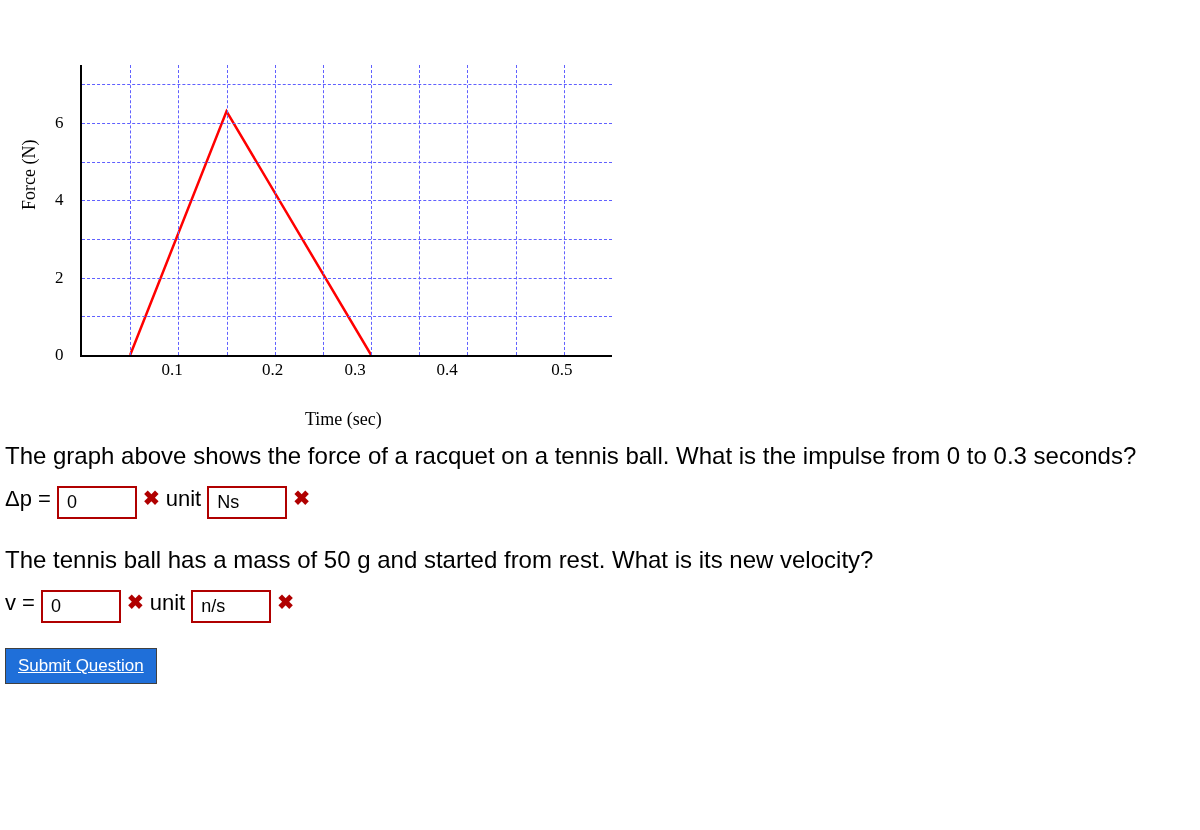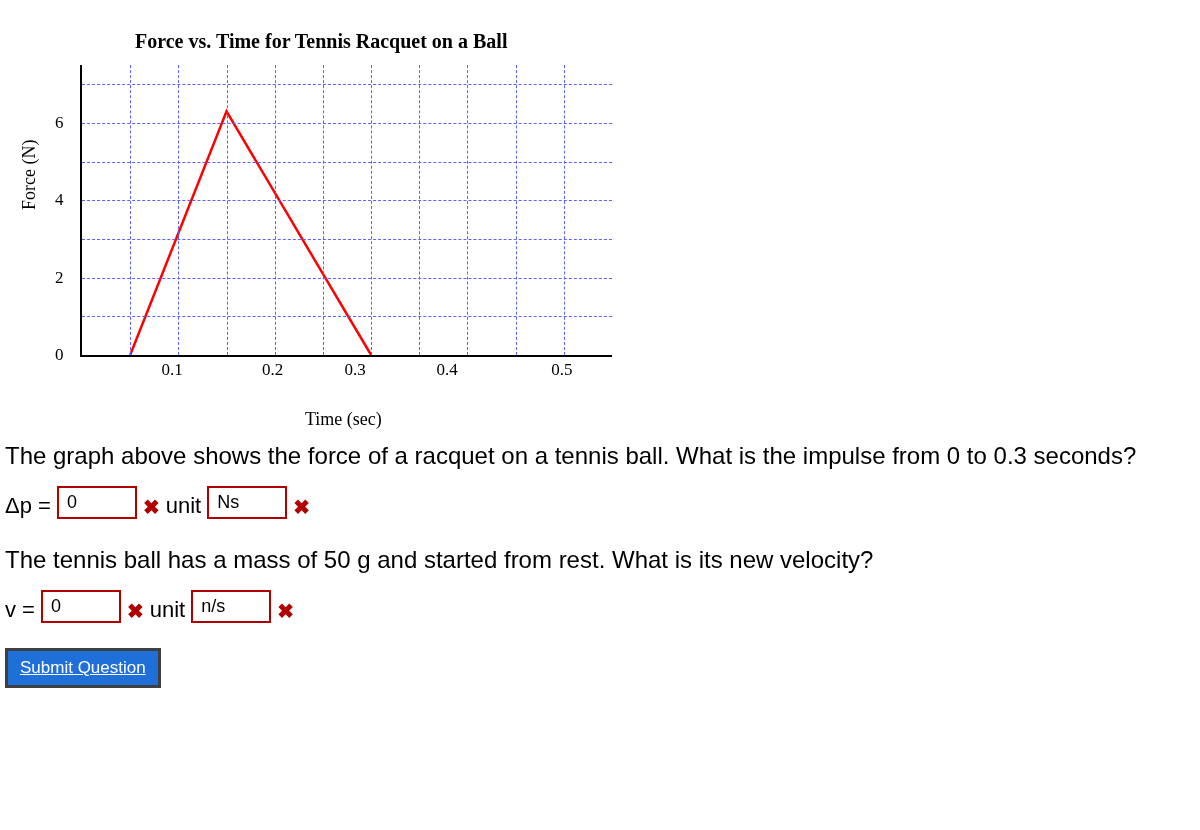--- a/index.html
+++ b/index.html
@@ -73,21 +73,21 @@
     font-family: "Times New Roman", serif;
     font-size: 17px;
     transform: translateX(-50%);
   }
   .question {
     margin: 15px 0;
     line-height: 1.3;
   }
   .answer-row {
     display: flex;
-    align-items: flex-end;
+    align-items: flex-start;
     gap: 6px;
     margin: 12px 0 25px 0;
     font-size: 22px;
   }
   .answer-label {
     font-weight: normal;
   }
   .wrong-box {
     border: 2px solid #b00000;
     padding: 4px 8px;
@@ -101,35 +101,34 @@
     font-weight: bold;
     font-size: 20px;
     font-family: Arial, sans-serif;
   }
   .unit-lbl {
     font-size: 22px;
   }
   .submit-btn {
     background: #1f6fd9;
     color: #fff;
-    border: 3px solid #404040;
+    border: 1px solid #404040;
     padding: 7px 12px;
     font-size: 17px;
     cursor: pointer;
     text-decoration: underline;
     font-family: inherit;
   }
 </style>
 </head>
 <body>
 
 
 
 <div class="chart-region">
-  <div class="chart-title">Force vs. Time for Tennis Racquet on a Ball</div>
   <div class="ylabel">Force (N)</div>
   <div class="xlabel">Time (sec)</div>
   <div class="plot" id="plot">
     <svg id="data-line" width="530" height="290" style="position:absolute;left:0;top:0;">
         <polyline points="48.18181818181818,290 144.54545454545453,46.400000000000006 289.09090909090907,290" fill="none" stroke="#ff0000" stroke-width="2.5"></polyline>
       </svg>
   <div class="grid-h" style="top: 251.333px;"></div>
       <div class="grid-h" style="top: 212.667px;"></div>
       <div class="grid-h" style="top: 174px;"></div>
       <div class="grid-h" style="top: 135.333px;"></div>

